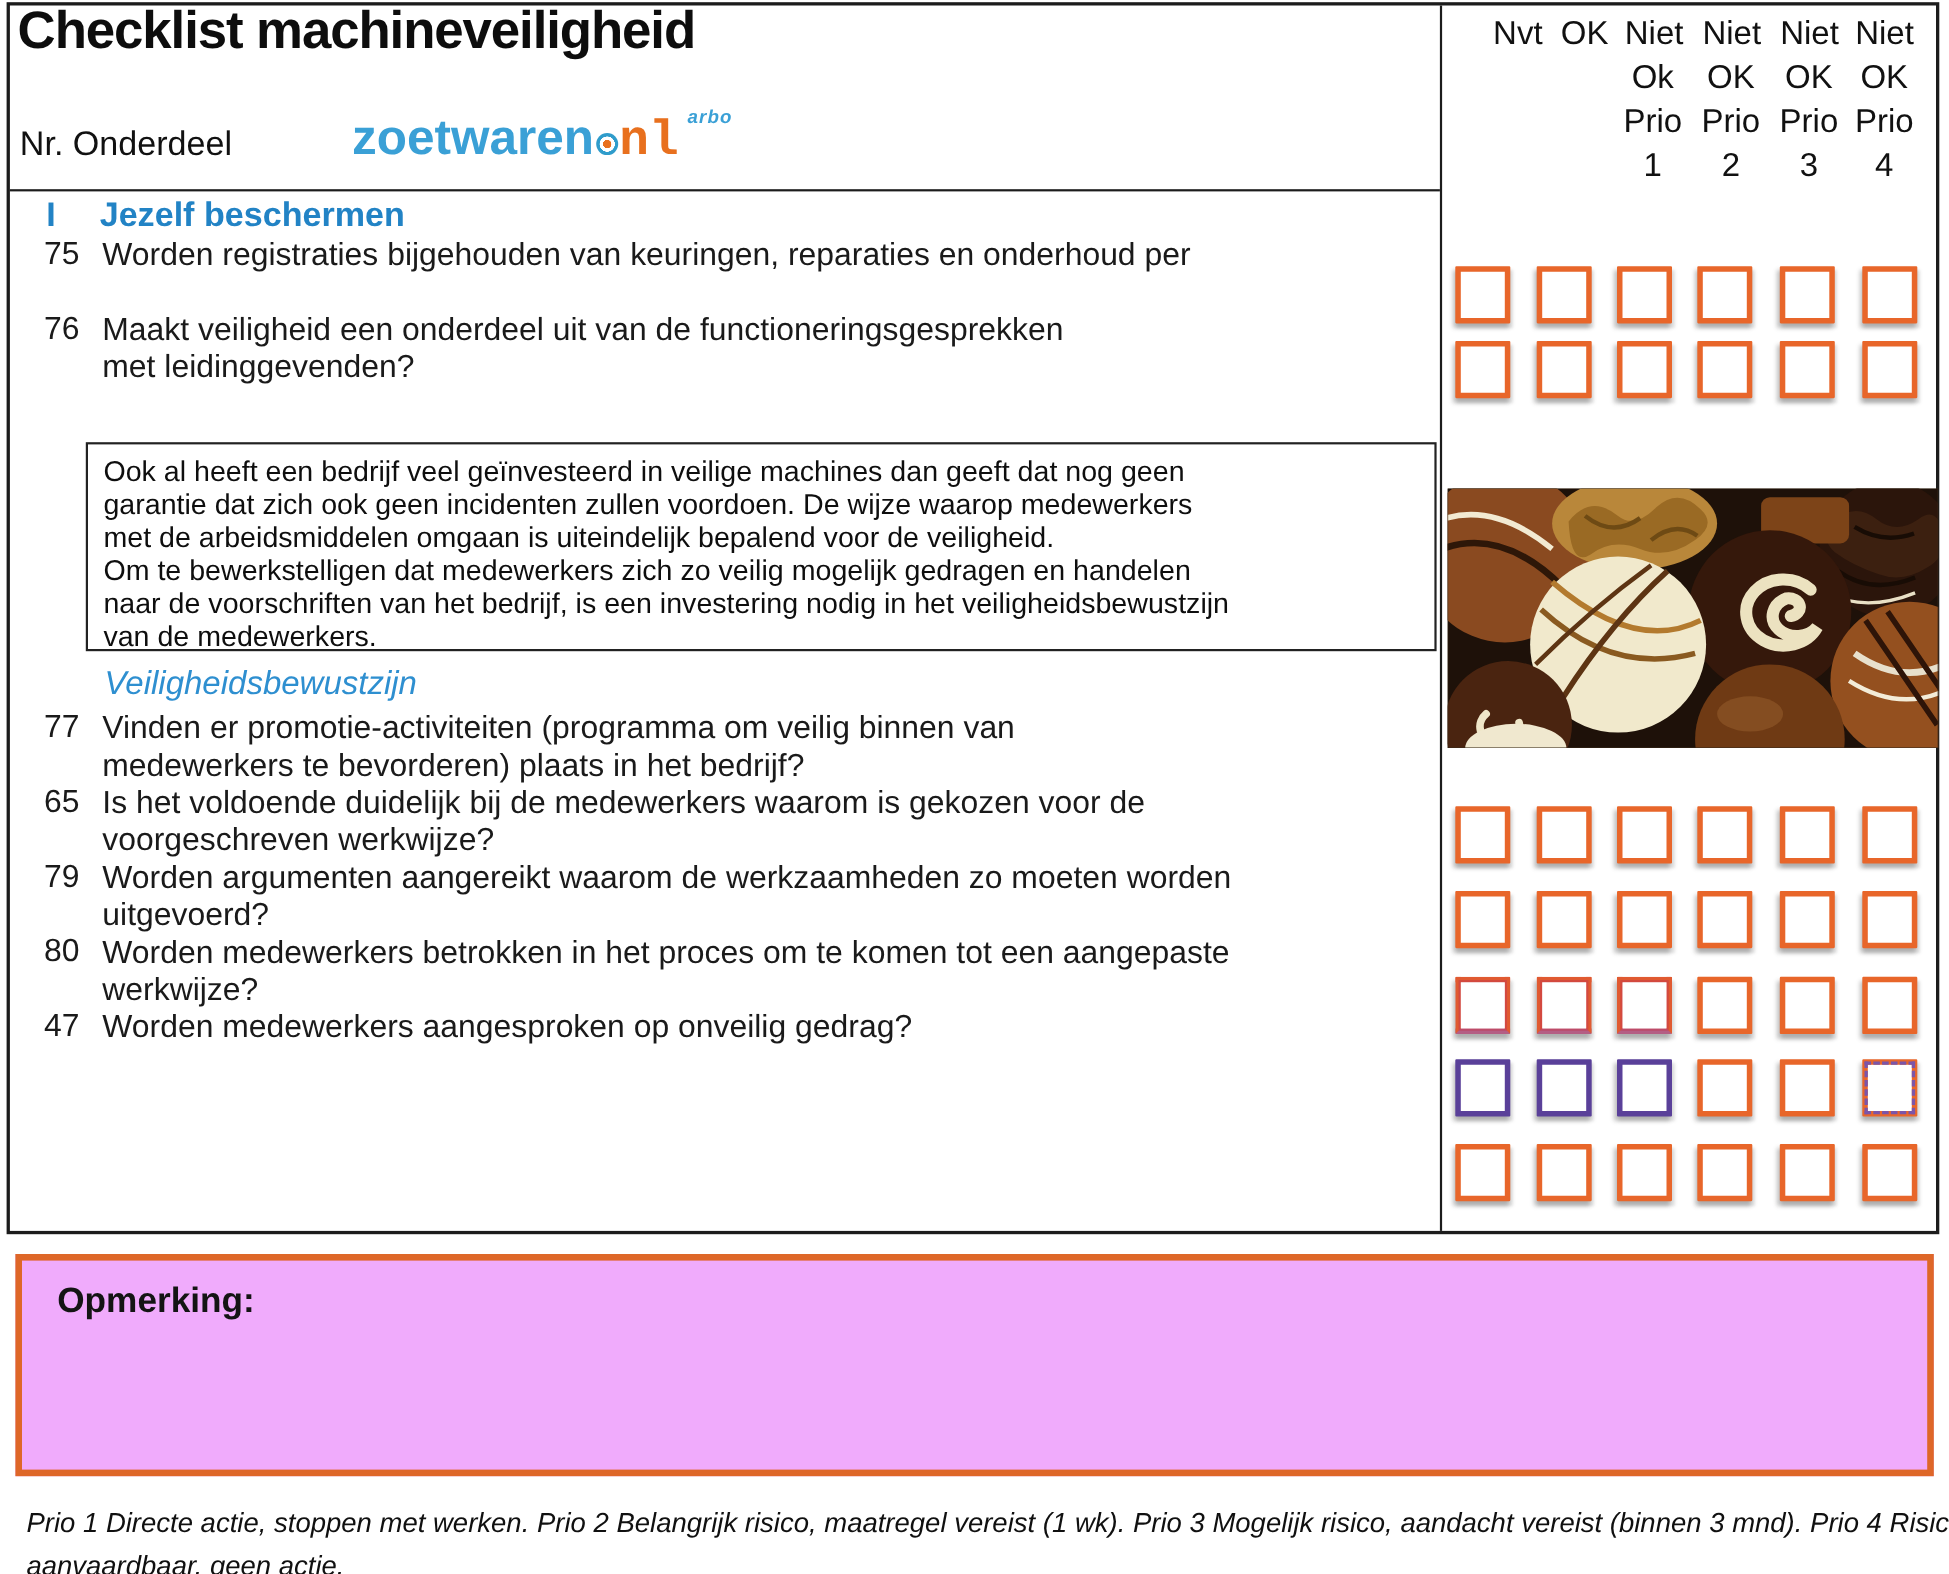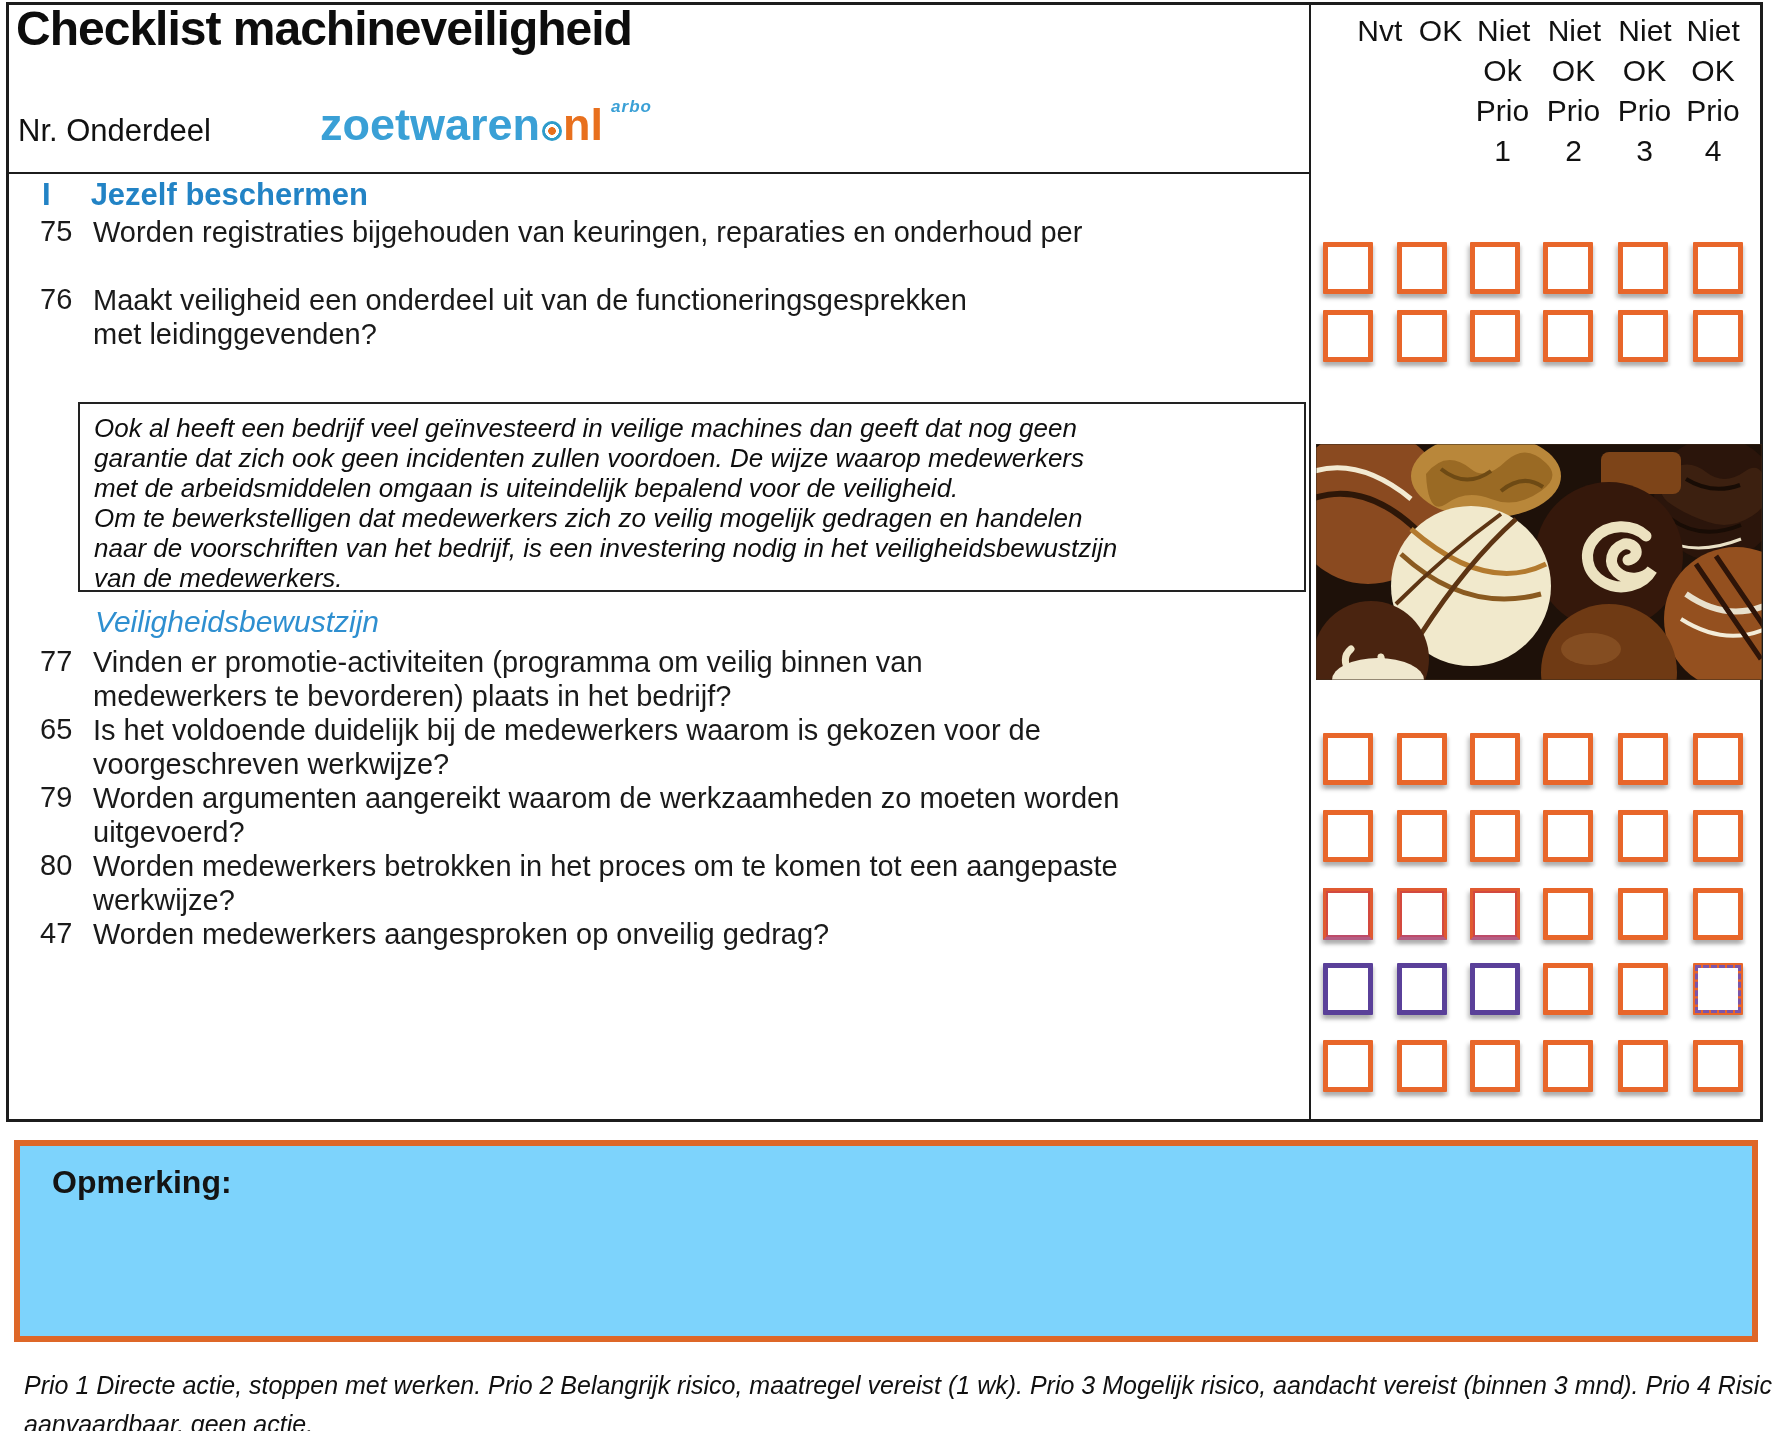--- a/index.html
+++ b/index.html
@@ -11,21 +11,21 @@
 
   .doc-title{left:7px;top:-4px;font-size:48px;font-weight:bold;letter-spacing:-1px;color:#0d0d0d;white-space:nowrap;}
   .nr-onderdeel{left:9px;top:108px;font-size:31px;color:#111;}
 
   
   .logo{left:311px;top:92px;font-size:45px;font-weight:bold;white-space:nowrap;letter-spacing:0px;}
   .logo .lg-word{color:#3aa0d6;}
   .logo .lg-dot{display:inline-block;width:20px;height:20px;border-radius:50%;
     background:radial-gradient(circle,#e8701e 0 26%,#ffffff 28% 48%,#2f9ccb 50% 100%);
     margin:0 1px -1px 2px;}
-  .logo .lg-tld{color:#e8701e;}
+  .logo .lg-tld{color:#e8701e;font-family:Liberation Mono, monospace;}
   .logo .lg-sup{color:#3aa0d6;font-size:17px;font-style:italic;vertical-align:28px;margin-left:8px;letter-spacing:1px;}
 
   
   .hline{left:0;top:167px;width:1300px;height:2px;background:#1c1c1c;}
   .vline{left:1300px;top:0;width:2px;height:1114px;background:#1c1c1c;}
 
   
   .res-head{left:1302px;top:6px;width:443px;font-size:30px;color:#111;}
   .res-row{display:flex;justify-content:flex-end;height:40px;align-items:center;padding-left:36px;}
   .res-row.r1 span{display:inline-block;text-align:center;}
@@ -36,39 +36,39 @@
   
   .sec-head{font-size:31px;font-weight:bold;color:#2283c5;white-space:nowrap;}
   .sub-head{font-size:30px;font-style:italic;color:#2e8fd0;white-space:nowrap;}
   .item{left:0;width:1290px;}
   .item .inr{position:absolute;left:31px;top:0;font-size:29px;}
   .item .itxt{position:absolute;left:84px;top:0;font-size:29px;line-height:34px;white-space:nowrap;}
   .item .itxt div{height:34px;}
 
   
   .intro-box{left:69px;top:397px;width:1228px;height:190px;border:2px solid #222;box-sizing:border-box;
-    padding:9px 0 0 14px;font-size:26px;font-style:italic;line-height:30px;color:#0e0e0e;}
+    padding:9px 0 0 14px;font-size:26px;line-height:30px;color:#0e0e0e;}
   .intro-box div{white-space:nowrap;}
 
   
   .cb-row{position:absolute;left:0;width:1751px;height:52px;}
   .cb{position:absolute;width:50px;height:52px;box-sizing:border-box;border:5px solid #e8662a;background:#fff;
     border-radius:1px;box-shadow:-2px 4px 4px rgba(90,90,90,.38),2px 4px 3px rgba(120,120,120,.22);}
   .cb-orange{border-color:#e8662a;}
   .cb-purple{border-color:#5a4099;}
   .cb-red{border-color:#e05a31;border-bottom-color:#b45e84;outline:2px solid rgba(198,56,78,.5);outline-offset:-5px;}
   .cb-dashed{border-color:#e8662a;outline:3px dashed #7b55a8;outline-offset:-5px;}
 
   
   .choc{left:1307px;top:439px;width:446px;height:236px;}
   .choc svg{display:block;}
 
   
   .opm-box{position:absolute;left:14px;top:1140px;width:1744px;height:202px;box-sizing:border-box;
-    border:6px solid #de6728;background:#7dd3fc;}
+    border:6px solid #de6728;background:#f0abfc;}
   .opm-label{position:absolute;left:32px;top:18px;font-size:32px;font-weight:bold;color:#141414;}
 
   
   .footer{position:absolute;left:24px;top:1366px;width:1730px;font-size:25px;font-style:italic;line-height:39px;color:#101010;}
   .footer div{white-space:nowrap;}
 </style>
 </head>
 <body>
 
 <div class="main-box">

